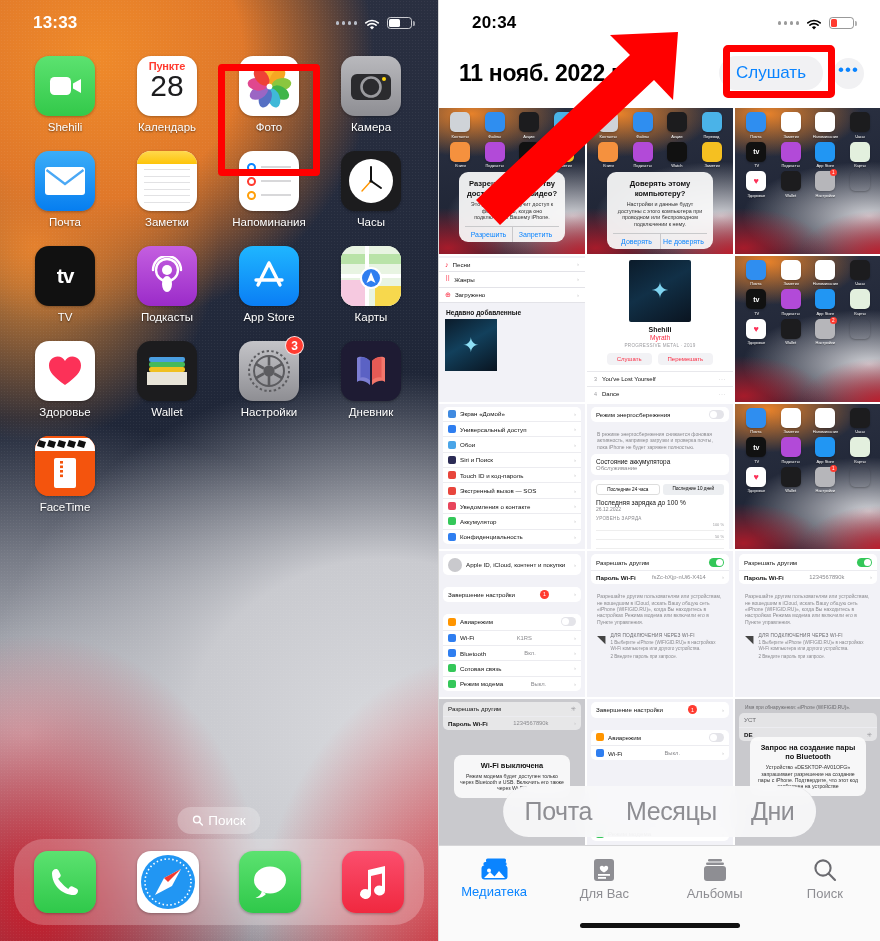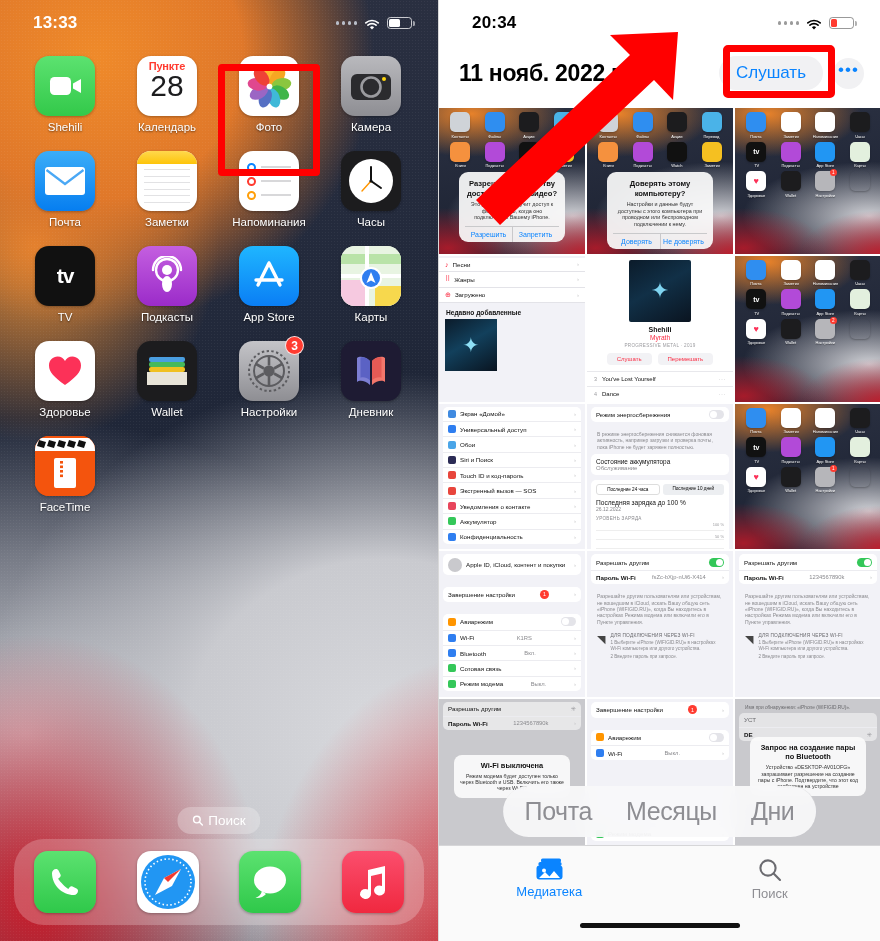--- a/index.html
+++ b/index.html
@@ -1113,20 +1113,37 @@
         <svg width="27" height="22" viewBox="0 0 27 22">
             <rect x="5" y="0.5" width="20" height="4" rx="1.6" fill="#0a84ff"></rect>
             <rect x="2.5" y="4" width="23" height="4" rx="1.6" fill="#0a84ff"></rect>
             <rect x="0.5" y="7.5" width="26" height="14" rx="3" fill="#0a84ff"></rect>
             <circle cx="8" cy="12.5" r="2" fill="#fff"></circle>
             <path d="M3 20l6-6 4.5 4.5L18 13l6 7z" fill="#fff"></path>
           </svg>
         <div class="tl">Медиатека</div>
       </div>
       <div class="tab">
+        <svg width="22" height="24" viewBox="0 0 22 24">
+            <rect x="1" y="1" width="20" height="22" rx="3" fill="#8e8e93"></rect>
+            <path d="M11 9c-1.3-2-4.2-1.4-4.2.9 0 2 2.6 3.6 4.2 4.6 1.6-1 4.2-2.6 4.2-4.6C15.2 7.6 12.3 7 11 9z" fill="#fff"></path>
+            <rect x="5" y="16" width="12" height="1.8" fill="#fff"></rect>
+            <rect x="5" y="19" width="8" height="1.8" fill="#fff"></rect>
+          </svg>
+        <div class="tl">Для Вас</div>
+      </div>
+      <div class="tab">
+        <svg width="24" height="24" viewBox="0 0 24 24">
+            <rect x="5" y="1" width="14" height="2.4" rx="1.2" fill="#8e8e93"></rect>
+            <rect x="3" y="4.5" width="18" height="2.4" rx="1.2" fill="#8e8e93"></rect>
+            <rect x="1" y="8" width="22" height="15" rx="3" fill="#8e8e93"></rect>
+          </svg>
+        <div class="tl">Альбомы</div>
+      </div>
+      <div class="tab">
         <svg width="24" height="24" viewBox="0 0 24 24">
             <circle cx="10" cy="10" r="7.6" fill="none" stroke="#6b6b70" stroke-width="2.1"></circle>
             <line x1="15.6" y1="15.6" x2="22" y2="22" stroke="#6b6b70" stroke-width="2.1" stroke-linecap="round"></line>
           </svg>
         <div class="tl">Поиск</div>
       </div>
       <div class="homeind"></div>
     </div>
 
     <div class="r-highlight" style="left:284px;"></div>

